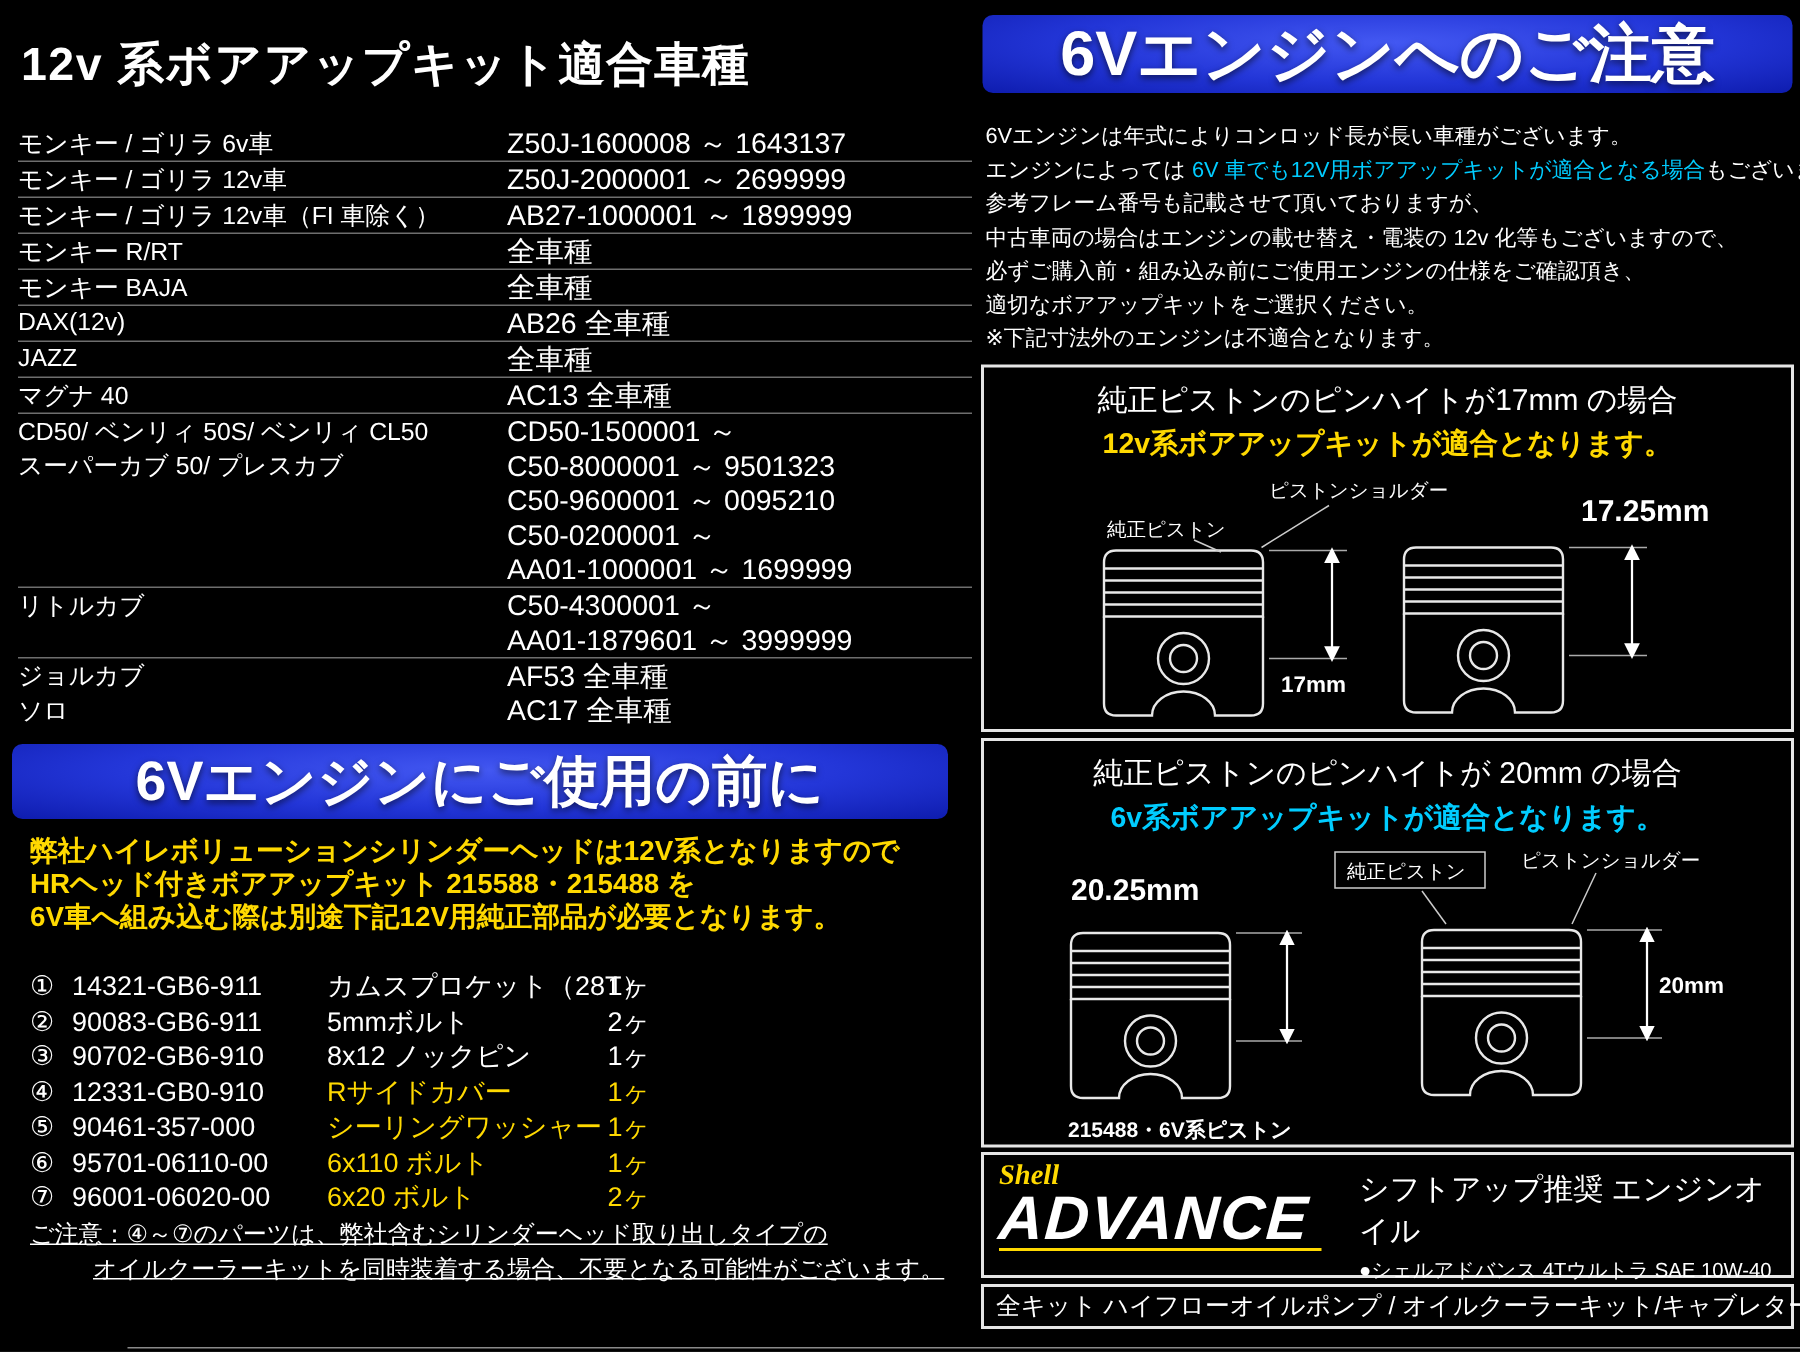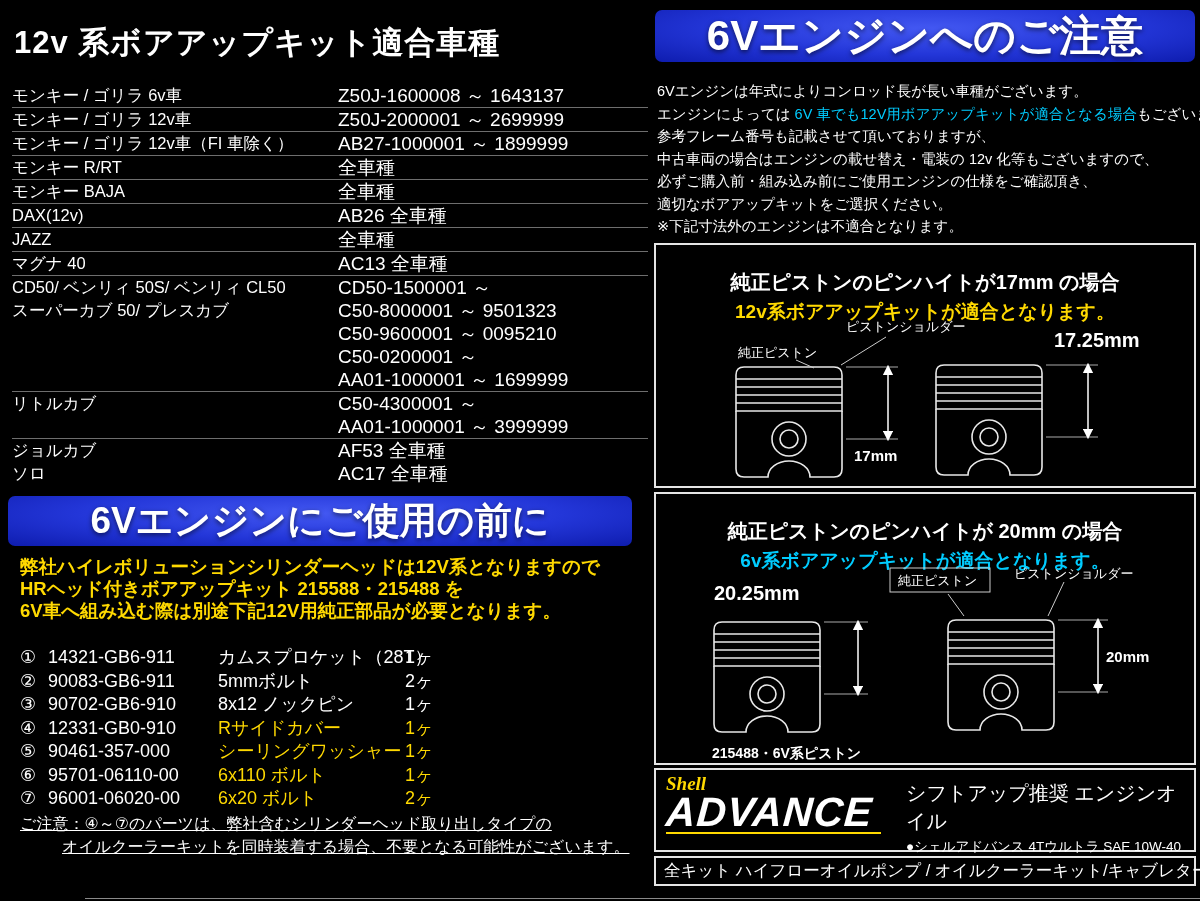--- a/index.html
+++ b/index.html
@@ -39,21 +39,21 @@
   .footnote { position:absolute; left:20px; top:812px; font-size:16px; line-height:23px;text-decoration:underline; }
   .fn-line + .fn-line { padding-left:42px; }
   
   .para { position:absolute; left:657px; top:80px; font-size:14.5px; line-height:22.5px; }
   .pline { white-space:nowrap; }
   .pline .cyan { color:#00ccff; }
   .dbox { position:absolute; left:654px; width:542px; background:#000;
           border:2px solid #e5e5e5; }
   .box17 { top:243px; height:245px; }
   .box20 { top:492px; height:273px; }
-  .dtitle { text-align:center; font-weight:bold; font-size:20px; margin-top:24px; }
+  .dtitle { text-align:center; font-weight:normal; font-size:20px; margin-top:8px; }
   .dsub   { text-align:center; font-weight:bold; font-size:19px; margin-top:3px; }
   .box17 .dsub { color:#ffd900; }
   .box20 .dsub { color:#00ccff; }
   .dbox svg.diag { position:absolute; left:0; top:60px; }
   .slabel  { fill:#fff; font-size:13px; }
   .sdim    { fill:#fff; font-size:15px; font-weight:bold; }
   .sdim-lg { fill:#fff; font-size:20px; font-weight:bold; }
   .skit    { fill:#fff; font-size:14px; font-weight:bold; }
   .shellbox { position:absolute; left:654px; top:768px; width:542px; height:84px;
               border:2px solid #e5e5e5; display:flex; background:#000; }
@@ -165,21 +165,21 @@
         <span class="tval">AA01-1000001 ～ 1699999</span>
       </div>
 
       <div class="trow">
         <span class="tname">リトルカブ</span>
         <span class="tval">C50-4300001 ～</span>
       </div>
 
       <div class="trow sep">
         <span class="tname"></span>
-        <span class="tval">AA01-1000001 ～ 3999999</span>
+        <span class="tval">AA01-1879601 ～ 3999999</span>
       </div>
 
       <div class="trow">
         <span class="tname">ジョルカブ</span>
         <span class="tval">AF53 全車種</span>
       </div>
 
       <div class="trow">
         <span class="tname">ソロ</span>
         <span class="tval">AC17 全車種</span>

